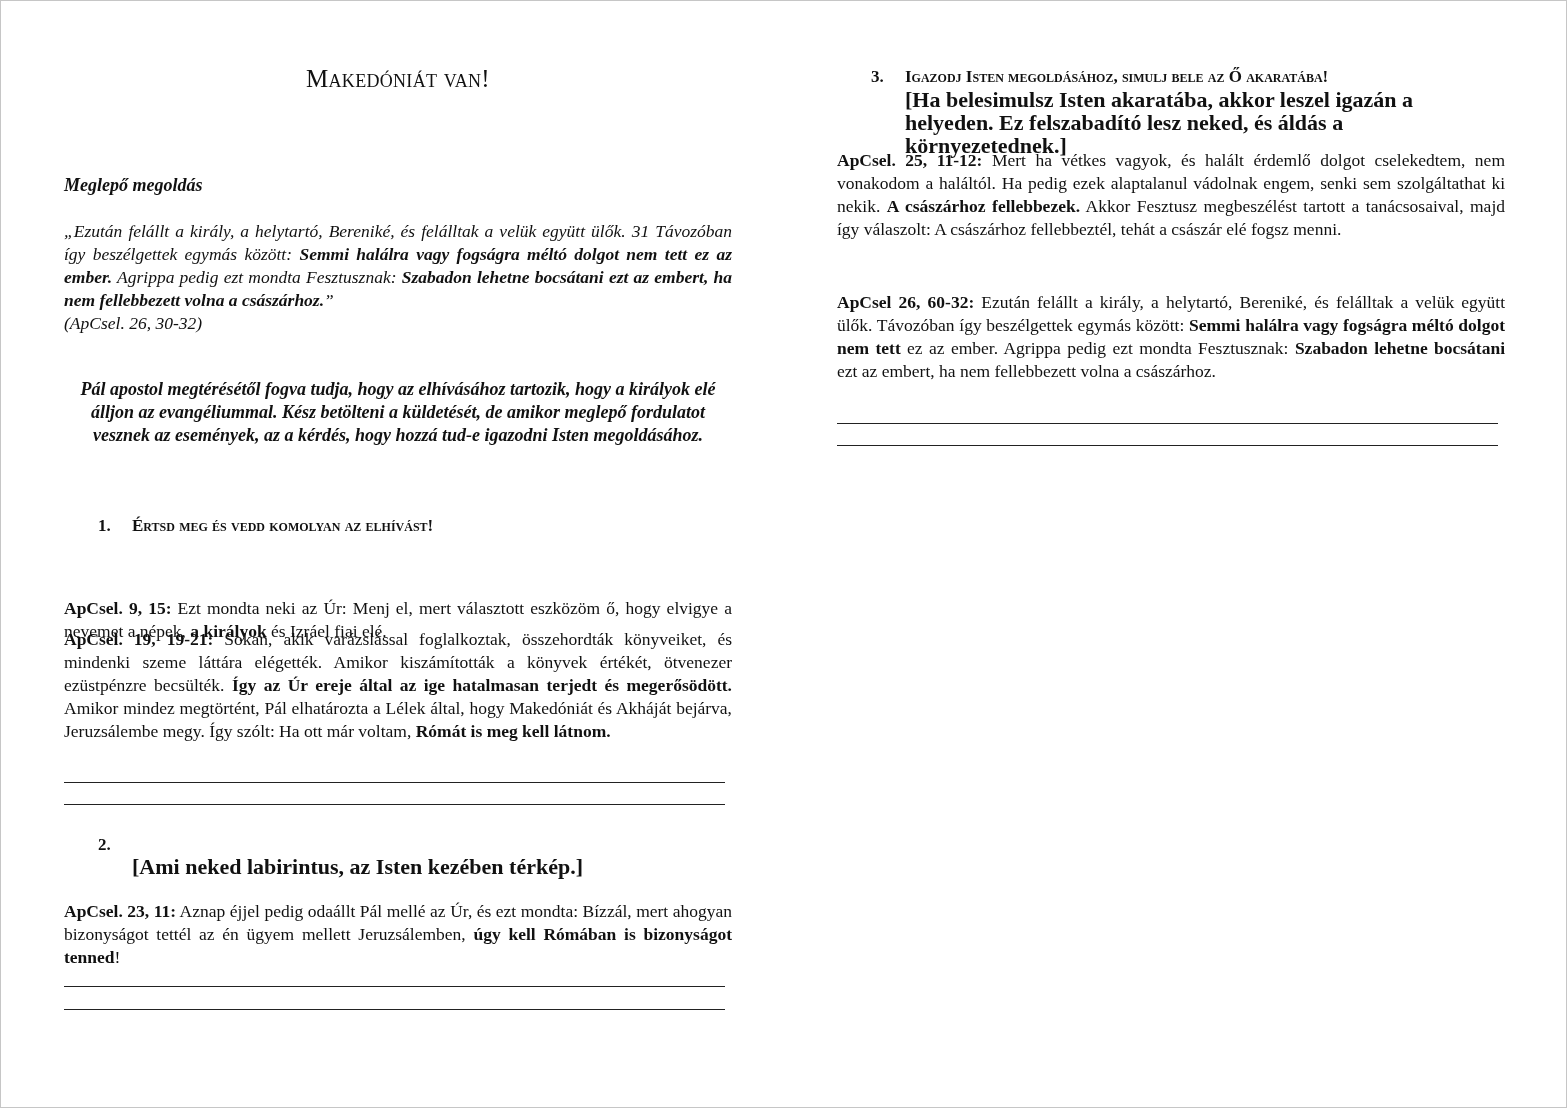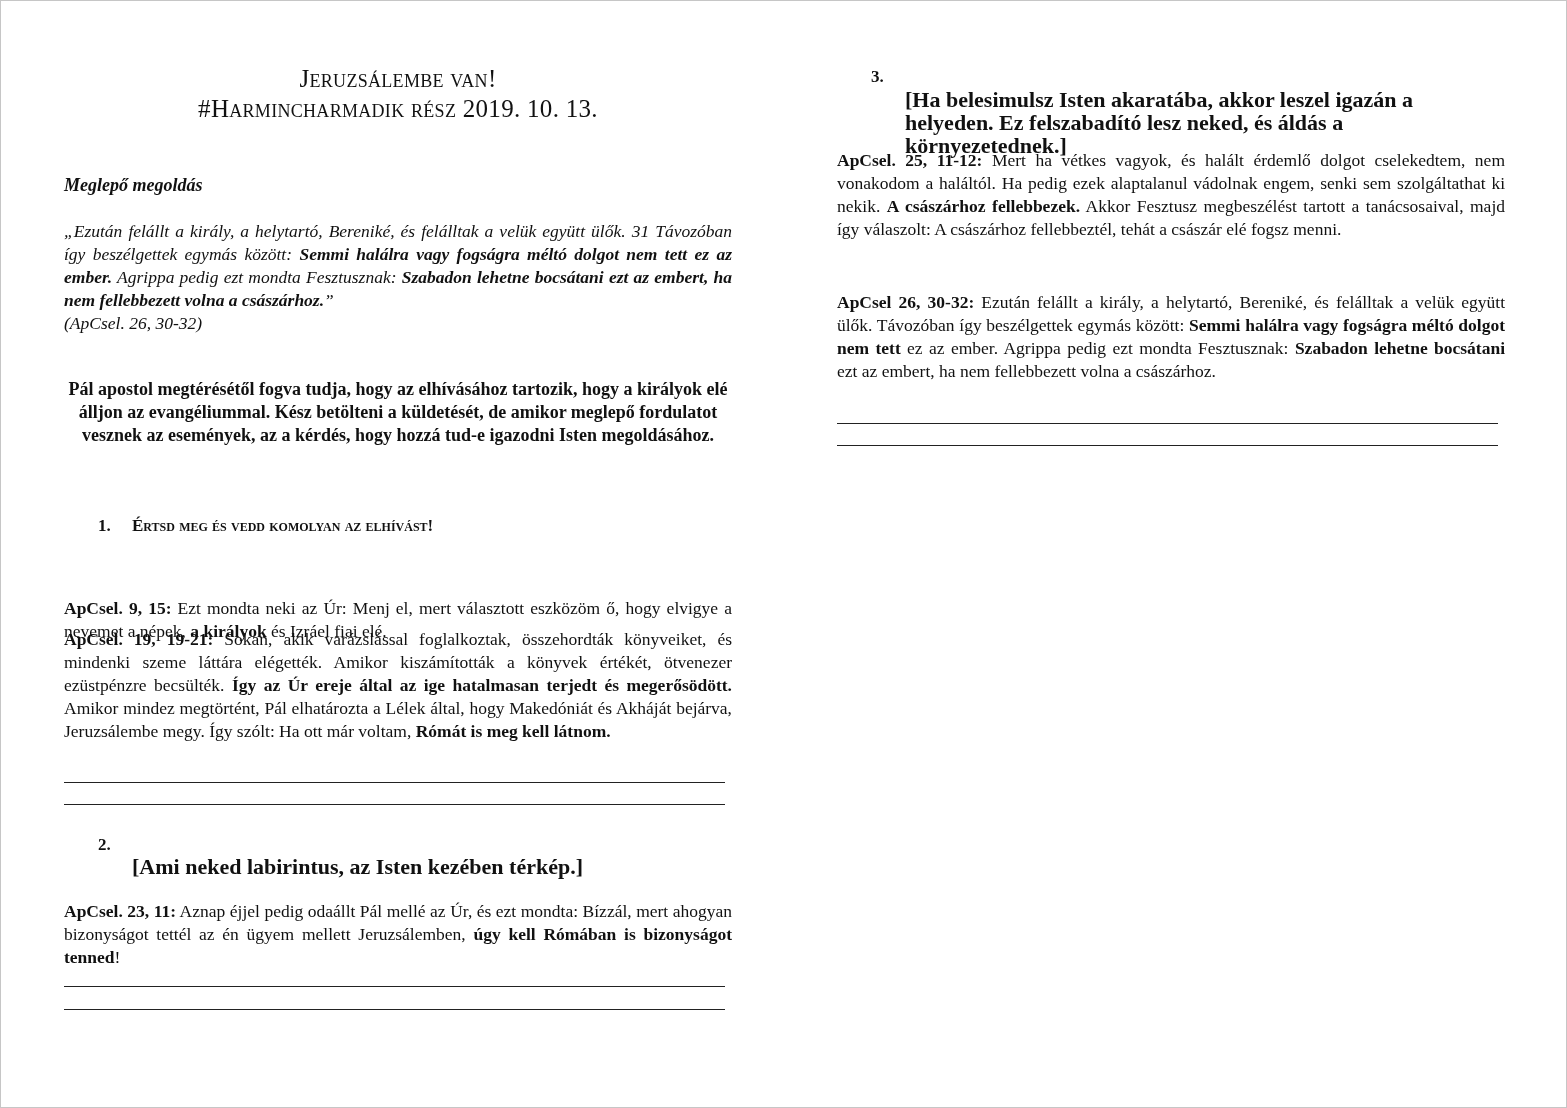--- a/index.html
+++ b/index.html
@@ -30,32 +30,31 @@
   .rule { position: absolute; left: 0; width: 661px; height: 0; border-top: 1px solid #222; }
   b { font-weight: bold; }
 </style>
 </head>
 <body>
 
 <div class="page">
 
   <div class="col col-left">
     <div class="title">
-      <div>Jeruzsálembe van!</div>
-      <div>#Harmincharmadik rész 2019. 10. 13.</div>
+      <div>Makedóniát van!</div>
     </div>
 
     <div class="abs heading" style="top:173px;font-style:italic;">Meglepő megoldás</div>
 
     <div class="abs para quote" style="top:219px;">
       <span>„Ezután felállt a király, a helytartó, Bereniké, és felálltak a velük együtt ülők. 31 Távozóban így beszélgettek egymás között: </span><b>Semmi halálra vagy fogságra méltó dolgot nem tett ez az ember.</b><span> Agrippa pedig ezt mondta Fesztusznak: </span><b>Szabadon lehetne bocsátani ezt az embert, ha nem fellebbezett volna a császárhoz.</b><span>”</span><br>
       <span>(ApCsel. 26, 30-32)</span>
     </div>
 
-    <div class="abs center-bold" style="top:377px;">Pál apostol megtérésétől fogva tudja, hogy az elhívásához tartozik, hogy a királyok elé álljon az evangéliummal. Kész betölteni a küldetését, de amikor meglepő fordulatot vesznek az események, az a kérdés, hogy hozzá tud-e igazodni Isten megoldásához.</div>
+    <div class="abs center-bold" style="top:377px;font-style:italic;">Pál apostol megtérésétől fogva tudja, hogy az elhívásához tartozik, hogy a királyok elé álljon az evangéliummal. Kész betölteni a küldetését, de amikor meglepő fordulatot vesznek az események, az a kérdés, hogy hozzá tud-e igazodni Isten megoldásához.</div>
 
     <div class="abs point" style="top:513px;">
       <span class="num">1.</span>
       <span class="ptitle">Értsd meg és vedd komolyan az elhívást!</span>
     </div>
 
     <div class="abs para" style="top:560px;margin-top:36px;">
       <b>ApCsel. 9, 15:</b><span> Ezt mondta neki az Úr: Menj el, mert választott eszközöm ő, hogy elvigye a nevemet a népek, </span><b>a királyok</b><span> és Izráel fiai elé.</span>
     </div>
 
@@ -75,28 +74,29 @@
       <b>ApCsel. 23, 11:</b><span> Aznap éjjel pedig odaállt Pál mellé az Úr, és ezt mondta: Bízzál, mert ahogyan bizonyságot tettél az én ügyem mellett Jeruzsálemben, </span><b>úgy kell Rómában is bizonyságot tenned</b><span>!</span>
     </div>
 
     <div class="rule" style="top:985px;"></div>
     <div class="rule" style="top:1008px;"></div>
   </div>
 
   <div class="col col-right">
     <div class="abs point" style="top:64px; height:70px;">
       <span class="num">3.</span>
+      <span class="ptitle">Igazodj Isten megoldásához, simulj bele az Ő akaratába!</span>
       <span class="sub" style="top:23px;">[Ha belesimulsz Isten akaratába, akkor leszel igazán a helyeden. Ez felszabadító lesz neked, és áldás a környezetednek.]</span>
     </div>
 
     <div class="abs para" style="top:148px;">
       <b>ApCsel. 25, 11-12:</b><span> Mert ha vétkes vagyok, és halált érdemlő dolgot cselekedtem, nem vonakodom a haláltól. Ha pedig ezek alaptalanul vádolnak engem, senki sem szolgáltathat ki nekik. </span><b>A császárhoz fellebbezek.</b><span> Akkor Fesztusz megbeszélést tartott a tanácsosaival, majd így válaszolt: A császárhoz fellebbeztél, tehát a császár elé fogsz menni.</span>
     </div>
 
     <div class="abs para" style="top:290px;">
-      <b>ApCsel 26, 30-32:</b><span> Ezután felállt a király, a helytartó, Bereniké, és felálltak a velük együtt ülők. Távozóban így beszélgettek egymás között: </span><b>Semmi halálra vagy fogságra méltó dolgot nem tett</b><span> ez az ember. Agrippa pedig ezt mondta Fesztusznak: </span><b>Szabadon lehetne bocsátani</b><span> ezt az embert, ha nem fellebbezett volna a császárhoz.</span>
+      <b>ApCsel 26, 60-32:</b><span> Ezután felállt a király, a helytartó, Bereniké, és felálltak a velük együtt ülők. Távozóban így beszélgettek egymás között: </span><b>Semmi halálra vagy fogságra méltó dolgot nem tett</b><span> ez az ember. Agrippa pedig ezt mondta Fesztusznak: </span><b>Szabadon lehetne bocsátani</b><span> ezt az embert, ha nem fellebbezett volna a császárhoz.</span>
     </div>
 
     <div class="rule" style="top:422px;"></div>
     <div class="rule" style="top:444px;"></div>
   </div>
 
 </div>
 
 </body></html>

